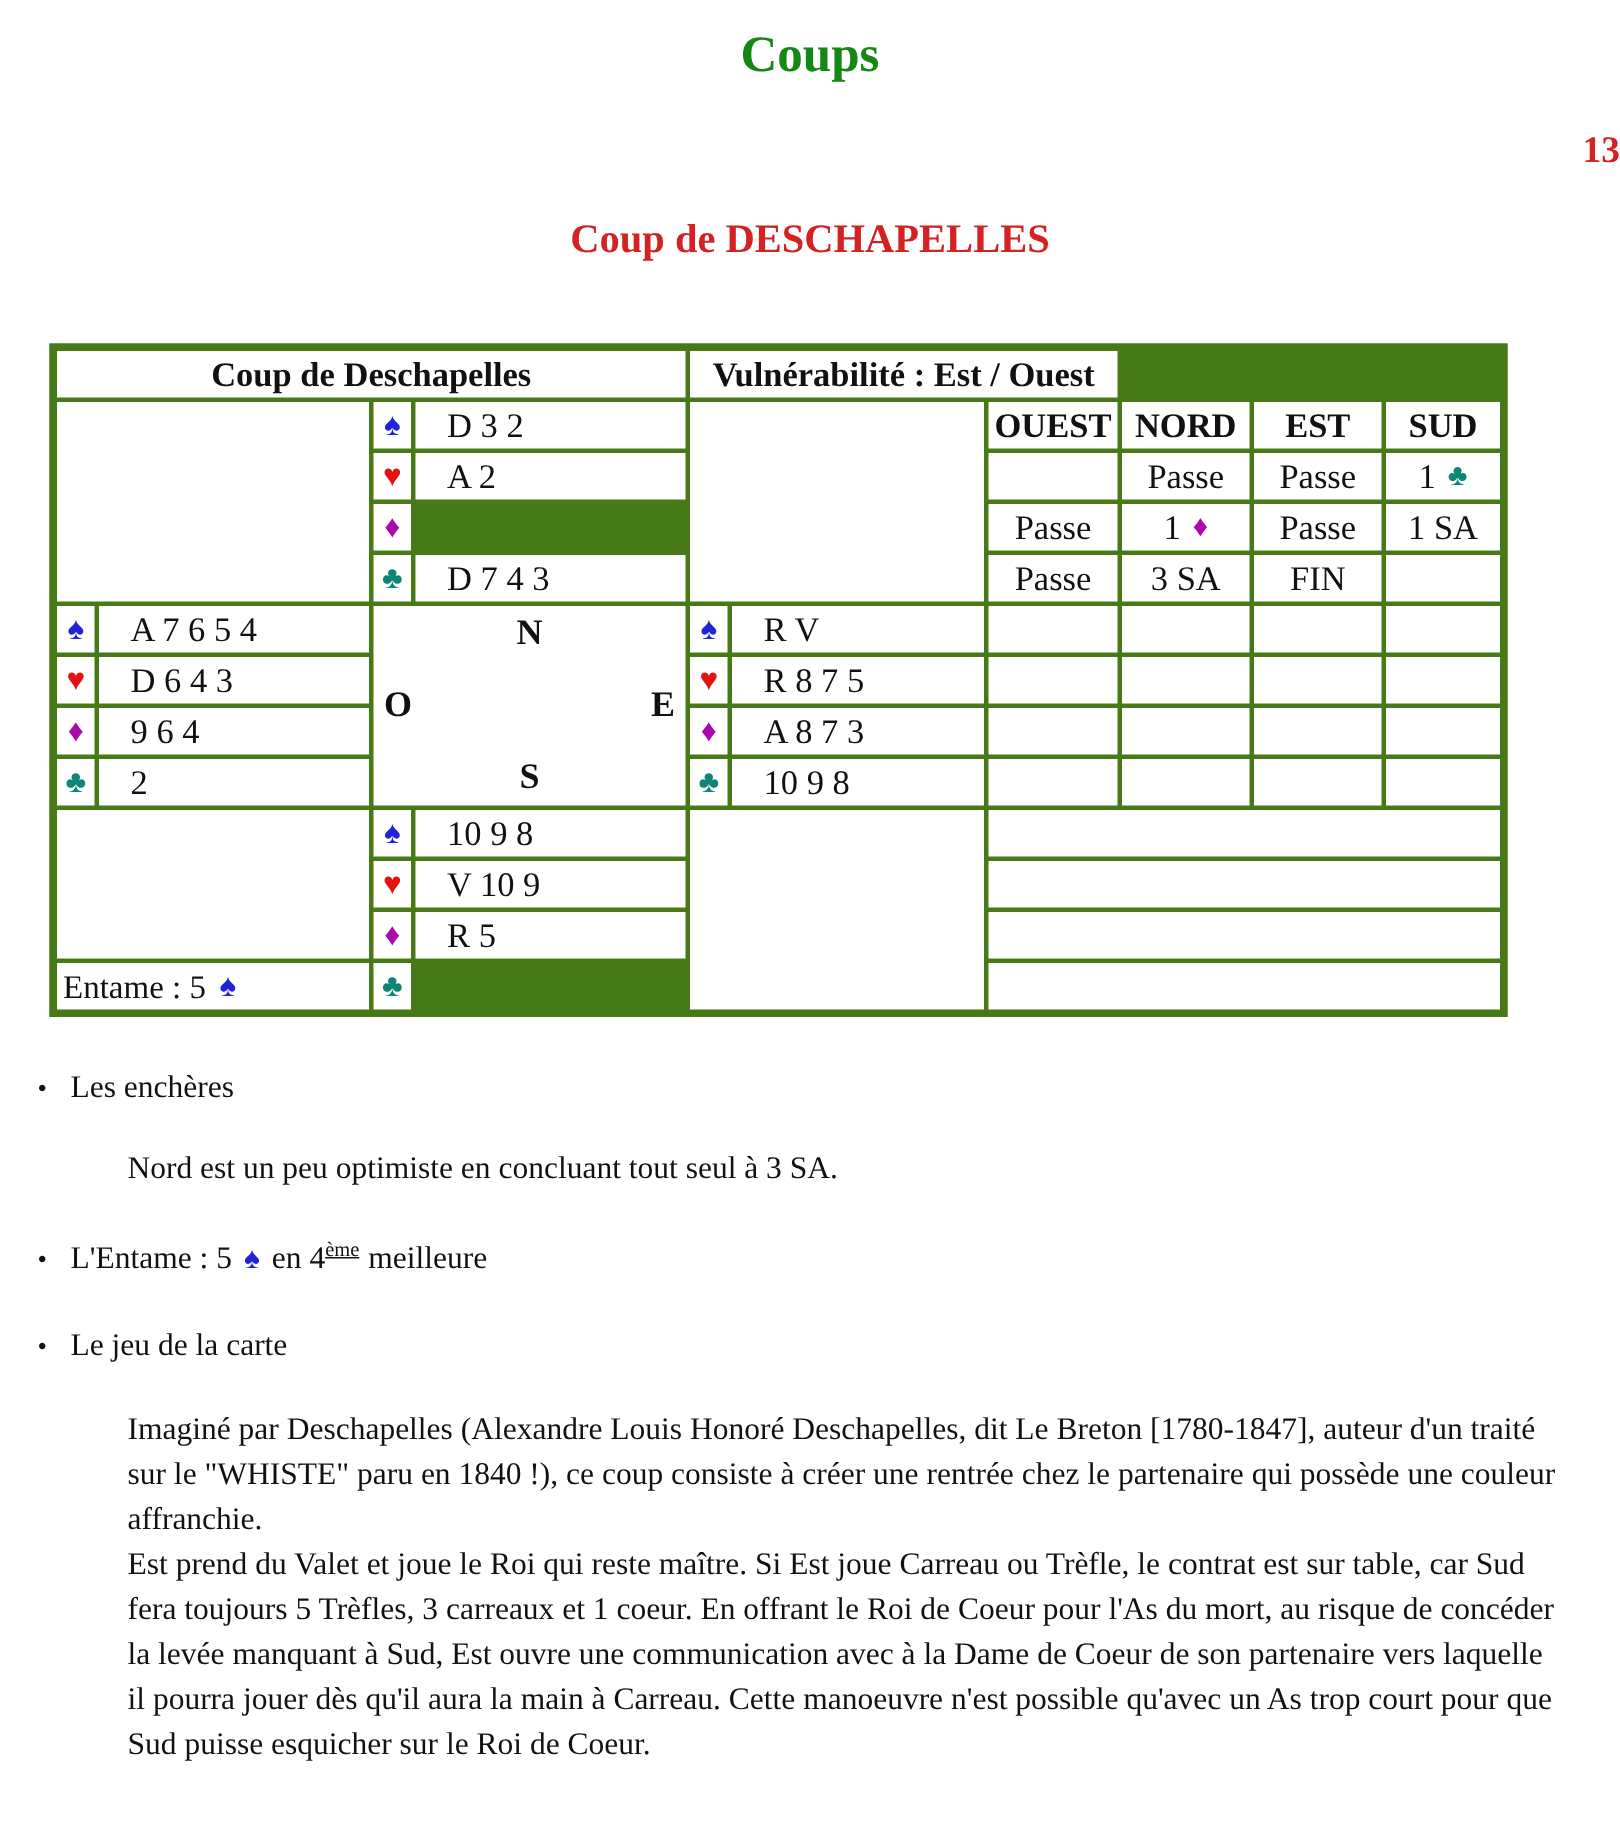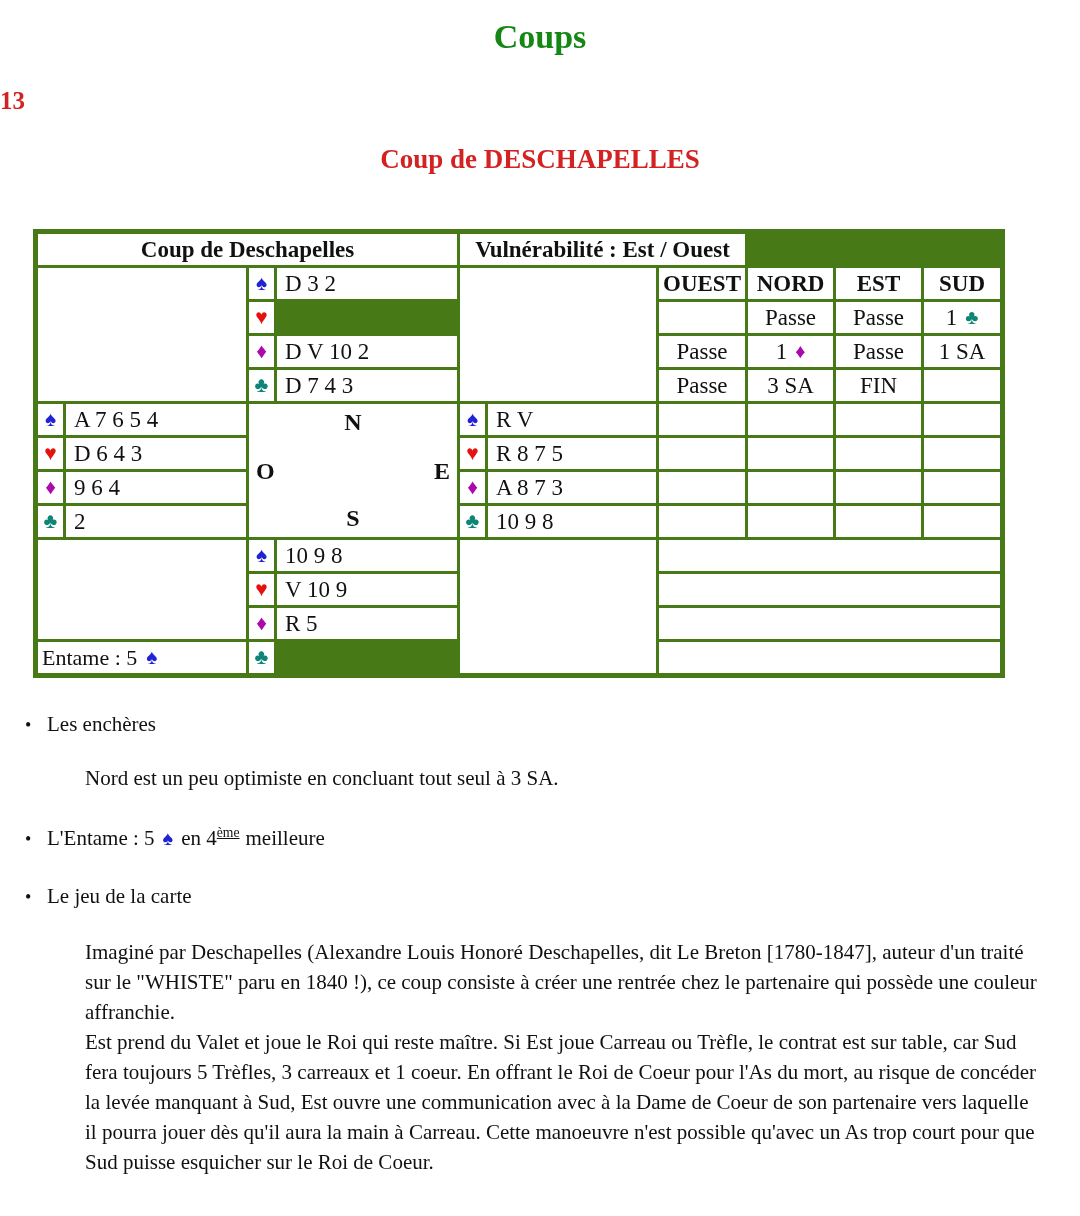--- a/index.html
+++ b/index.html
@@ -22,21 +22,21 @@
     overflow:hidden;
   }
   .title{
     margin:18px 0 0 0;
     text-align:center;
     font-size:34px;font-weight:bold;
     color:var(--title-green);
   }
   .coup-number{
     margin-top:31px;
-    text-align:left;
+    text-align:right;
     font-size:25px;font-weight:bold;
     color:var(--accent-red);
   }
   .subtitle{
     margin-top:29px;
     text-align:center;
     font-size:27px;font-weight:bold;
     color:var(--accent-red);
   }
   
@@ -54,21 +54,21 @@
     background:#ffffff;
     display:flex;align-items:center;
     font-size:23px;
     overflow:hidden;
     white-space:nowrap;
   }
   .hdr{font-weight:bold;justify-content:center;}
   .bidhdr{font-weight:bold;justify-content:center;}
   .bid{justify-content:center;}
   .suit-cell{justify-content:center;font-size:21px;}
-  .cards{padding-left:8px;}
+  .cards{padding-left:21px;}
   .entame{padding-left:4px;font-size:22px;}
   .suit{font-style:normal;}
   .suit.spade{color:var(--spade);}
   .suit.heart{color:var(--heart);}
   .suit.diamond{color:var(--diamond);}
   .suit.club{color:var(--club);}
   .bid-suit{margin-left:8px;font-size:20px;}
   .lead-suit{margin-left:9px;font-size:21px;}
   .compass{position:relative;background:#ffffff;}
   .compass span{
@@ -117,24 +117,24 @@
     <div class="cell hdr" style="grid-area:1/5/2/8">Vulnérabilité : Est / Ouest</div>
 
     <div class="cell" style="grid-area:2/1/6/3"></div>
     <div class="cell suit-cell" style="grid-area:2/3/3/4">
         <span class="suit spade">♠</span>
       </div>
     <div class="cell cards" style="grid-area:2/4/3/5">D 3 2</div>
     <div class="cell suit-cell" style="grid-area:3/3/4/4">
         <span class="suit heart">♥</span>
       </div>
+    <div class="cell cards" style="grid-area:3/4/4/5">A 2</div>
     <div class="cell suit-cell" style="grid-area:4/3/5/4">
         <span class="suit diamond">♦</span>
       </div>
-    <div class="cell cards" style="grid-area:4/4/5/5">D V 10 2</div>
     <div class="cell suit-cell" style="grid-area:5/3/6/4">
         <span class="suit club">♣</span>
       </div>
     <div class="cell cards" style="grid-area:5/4/6/5">D 7 4 3</div>
     <div class="cell" style="grid-area:2/5/6/7"></div>
 
     <div class="cell bidhdr" style="grid-area:2/7/3/8">OUEST</div>
     <div class="cell bidhdr" style="grid-area:2/8/3/9">NORD</div>
     <div class="cell bidhdr" style="grid-area:2/9/3/10">EST</div>
     <div class="cell bidhdr" style="grid-area:2/10/3/11">SUD</div>

